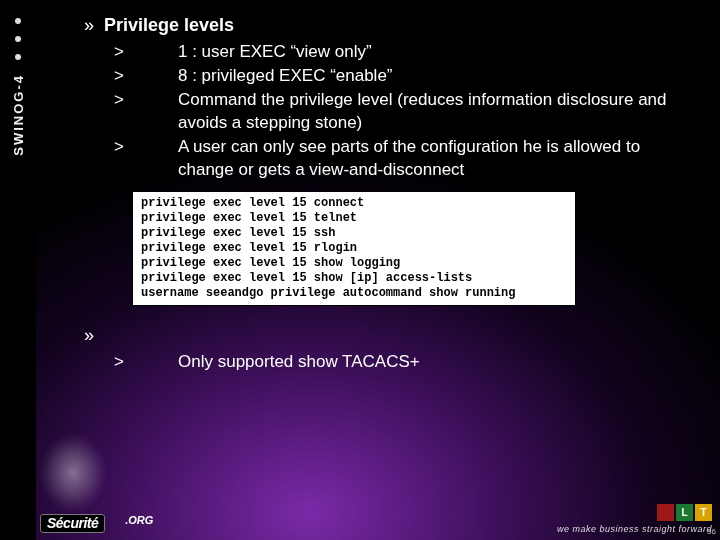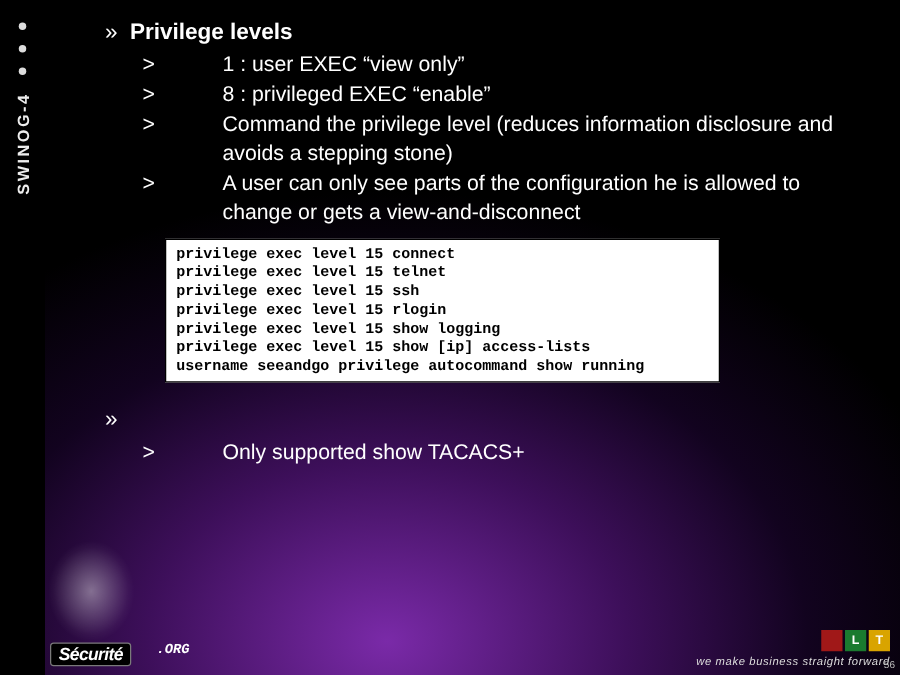--- a/index.html
+++ b/index.html
@@ -134,21 +134,21 @@
     color: #fff;
     background: #000;
     border: 1px solid #7a7a7a;
     border-radius: 3px;
     padding: 0 6px 1px 6px;
     line-height: 16px;
     letter-spacing: -0.5px;
   }
   .logo-left .dot-org {
     color: #fff;
-    font-family: Liberation Mono, monospace;
+    font-family: Liberation Sans, sans-serif;
     font-size: 11px;
     font-weight: 900;
     font-style: italic;
   }
   .footer-right {
     position: absolute;
     right: 8px; bottom: 4px;
     text-align: right;
   }
   .tagline {

